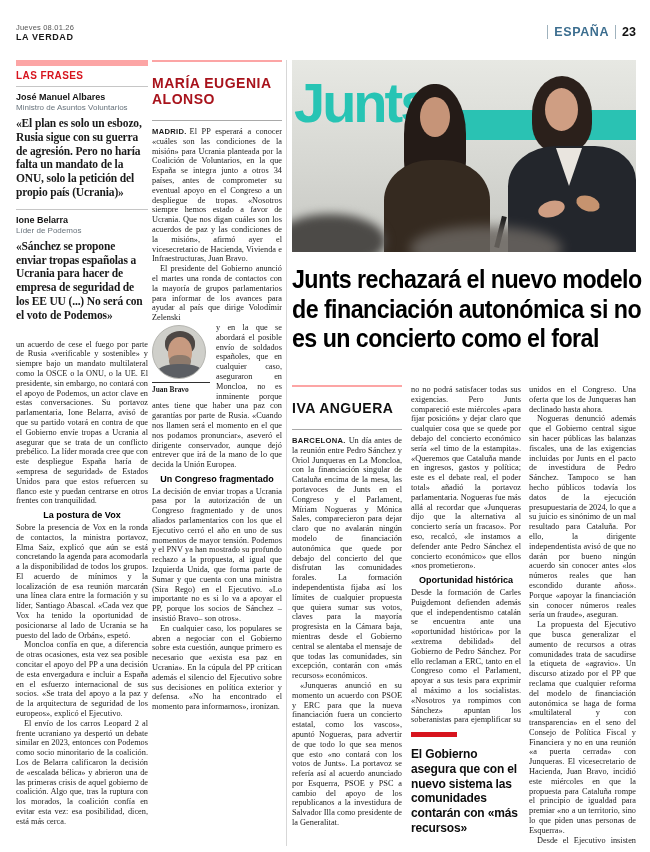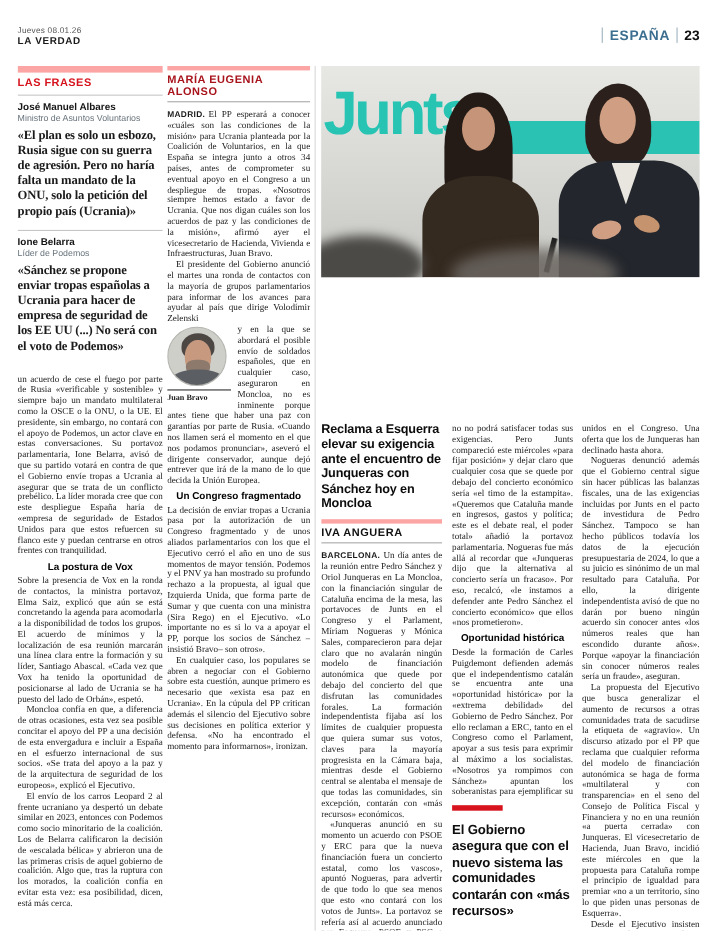--- a/index.html
+++ b/index.html
@@ -15,21 +15,21 @@
   .hdr-sep{width:1px;height:14px;background:#9fb2bd}
   .hdr-section{font-size:12.5px;font-weight:700;color:#3c6e8f;letter-spacing:.6px}
   .hdr-page{font-size:12.5px;font-weight:700;color:#111}
 
   
   .body-txt{font-size:8.3px;line-height:9.8px;text-align:justify;color:#1b1b1b}
   .body-txt p{margin:0}
   .body-txt p.ind{text-indent:8px}
   .subhead{font-family:"Liberation Sans",sans-serif;font-size:9px;font-weight:700;margin:5px 0 2px;color:#000;text-align:center}
   .dateline{font-weight:700;font-size:7.6px;letter-spacing:.3px;margin-right:3px;font-family:"Liberation Sans",sans-serif}
-  .byline-row{border-top:4px solid #fca5a5;border-bottom:1px solid #a9a9a9;padding:3px 0;font-size:10px;font-weight:700;letter-spacing:.5px;margin:0 0 6px}
+  .byline-row{border-top:2px solid #fca5a5;border-bottom:1px solid #a9a9a9;padding:13px 0;font-size:14px;font-weight:700;letter-spacing:.5px;margin:0 0 6px}
   .byline-red{color:#a8131c}
   .byline-black{color:#111}
 
   
   .col1{position:absolute;left:16px;top:60px;width:132px;height:788px;overflow:hidden}
   .frases-title{border-top:6px solid #fca5a5;color:#d7141e;font-size:10px;font-weight:800;letter-spacing:.4px;padding:4px 0 5px}
   .frase{border-top:1px solid #c6c6c6;padding:5px 0 9px}
   .frase-name{font-size:9px;font-weight:700;color:#141414}
   .frase-role{font-size:8px;color:#68737c;padding:1px 0 5px}
   .frase-quote{font-size:11.5px;line-height:13.8px;font-weight:700;letter-spacing:-.15px;color:#1a1a1a}
@@ -156,23 +156,27 @@
       <div class="pr-body"></div>
       <div class="pr-shirt"></div>
       <div class="pr-hand1"></div>
       <div class="pr-hand2"></div>
       <div class="mic"></div>
       <div class="fg1"></div>
       <div class="fg2"></div>
     </div>
 
 
+    <h1 class="main-headline">
+      <div>Junts rechazará el nuevo modelo</div>
+      <div>de financiación autonómica si no</div>
+      <div>es un concierto como el foral</div>
+    </h1>
 
     <div class="mcol mcolA">
-      <div class="deck">Reclama a Esquerra elevar su exigencia ante el encuentro de Junqueras con Sánchez hoy en Moncloa</div>
       <div class="byline-row byline-black">IVA ANGUERA</div>
       <div class="body-txt serif">
         <p><span class="dateline">BARCELONA.</span><span>Un día antes de la reunión entre Pedro Sánchez y Oriol Junqueras en La Moncloa, con la financiación singular de Cataluña encima de la mesa, las portavoces de Junts en el Congreso y el Parlament, Míriam Nogueras y Mónica Sales, comparecieron para dejar claro que no avalarán ningún modelo de financiación autonómica que quede por debajo del concierto del que disfrutan las comunidades forales. La formación independentista fijaba así los límites de cualquier propuesta que quiera sumar sus votos, claves para la mayoría progresista en la Cámara baja, mientras desde el Gobierno central se alentaba el mensaje de que todas las comunidades, sin excepción, contarán con «más recursos» económicos.</span></p>
         <p class="ind">«Junqueras anunció en su momento un acuerdo con PSOE y ERC para que la nueva financiación fuera un concierto estatal, como los vascos», apuntó Nogueras, para advertir de que todo lo que sea menos que esto «no contará con los votos de Junts». La portavoz se refería así al acuerdo anunciado por Esquerra, PSOE y PSC a cambio del apoyo de los republicanos a la investidura de Salvador Illa como presidente de la Generalitat.</p>
 
       </div>
     </div>
 
     <div class="mcol mcolB">
       <div class="body-txt serif">

